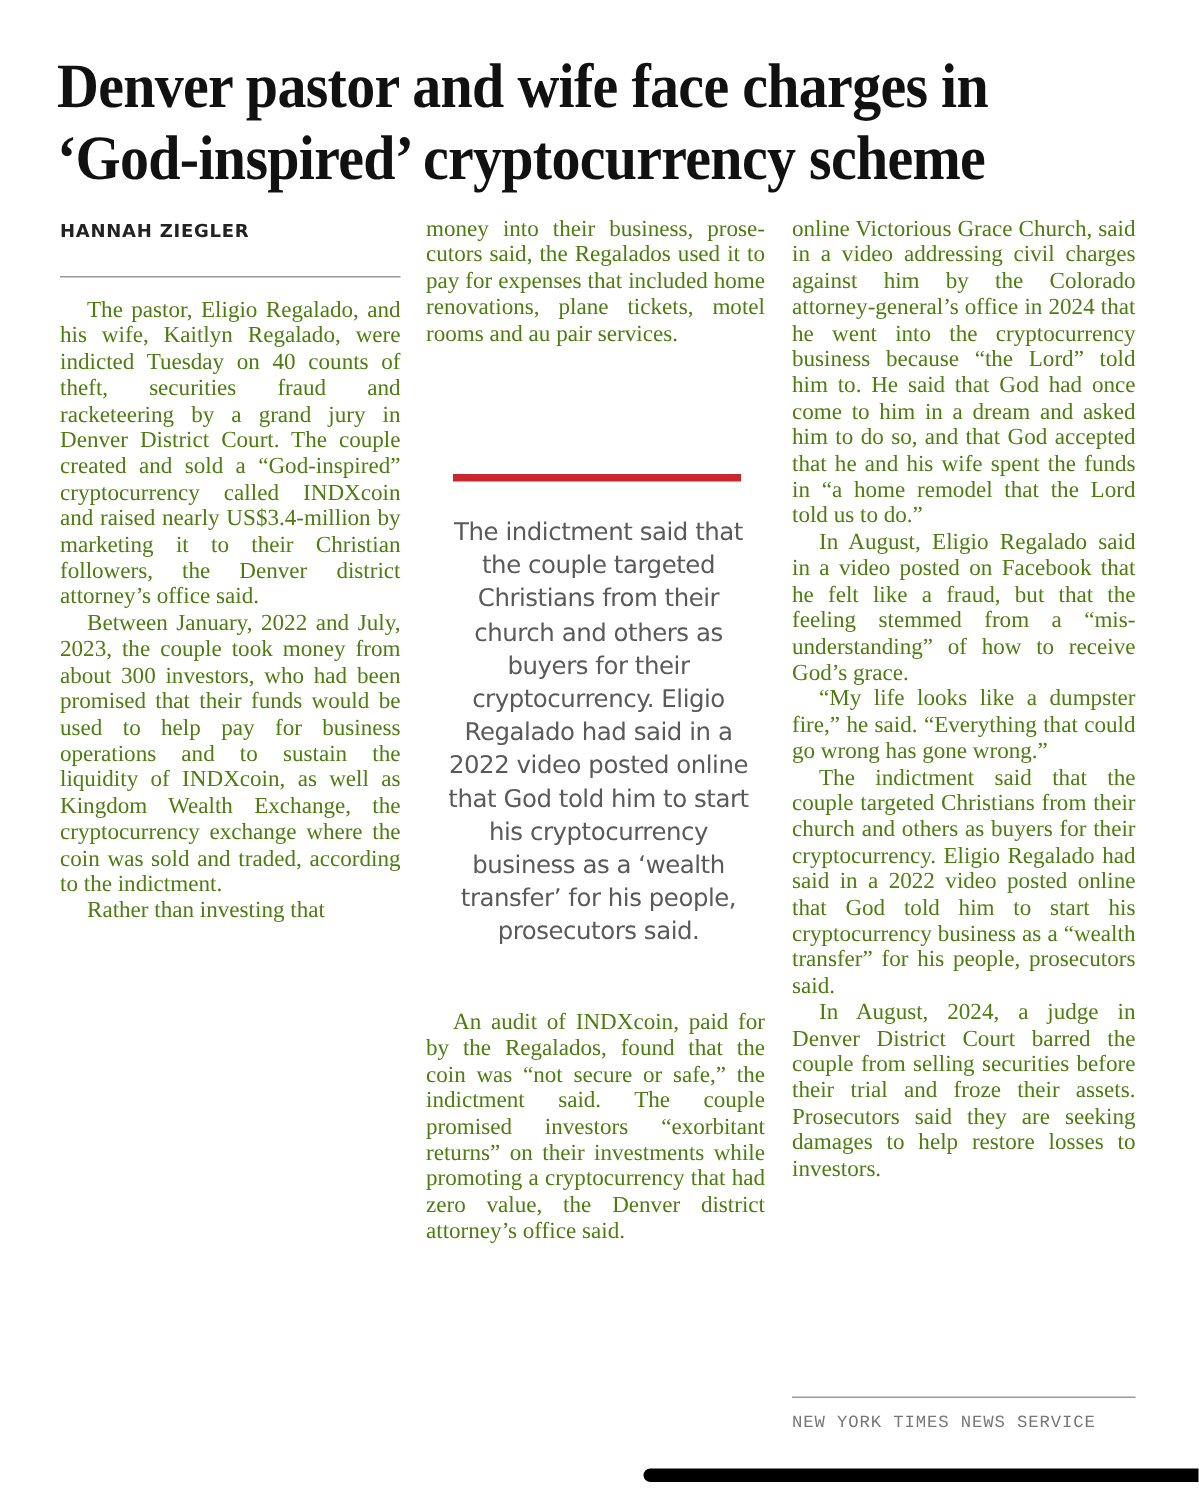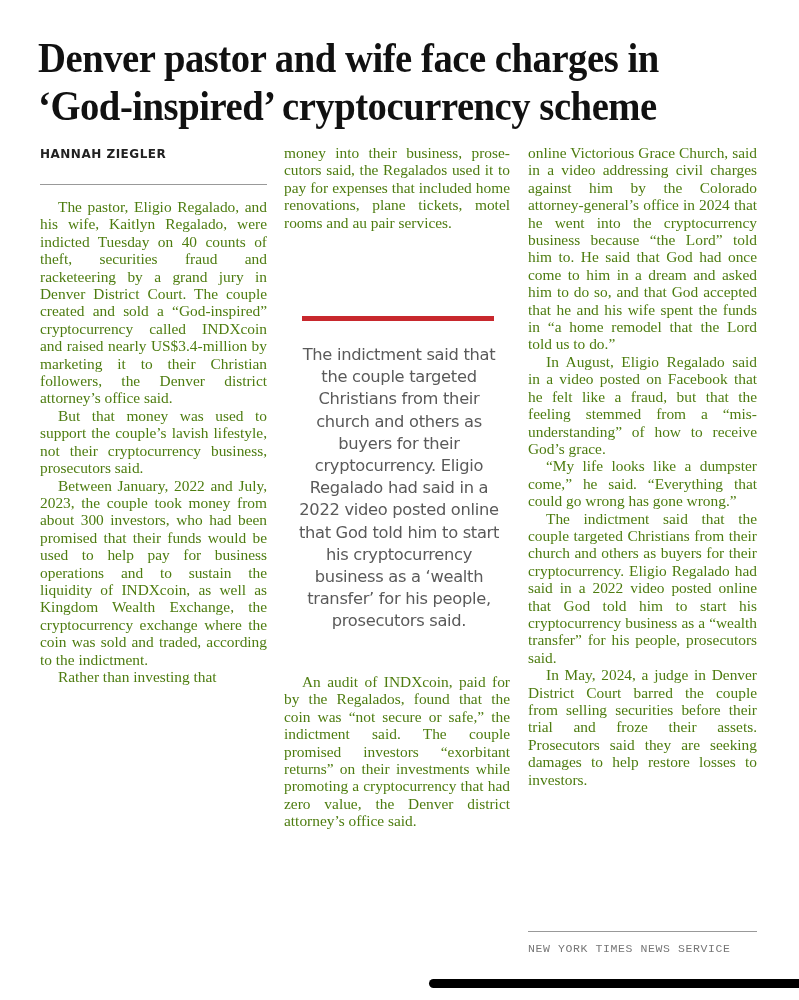--- a/index.html
+++ b/index.html
@@ -47,40 +47,39 @@
 </style>
 </head>
 <body>
 
 <h1 class="headline">Denver pastor and wife face charges in ‘God-inspired’ cryptocurrency scheme</h1>
 <div class="byline">HANNAH ZIEGLER</div>
 <div class="byline-rule"></div>
 
 <div class="col" id="col1">
   <p>The pastor, Eligio Regalado, and his wife, Kaitlyn Regalado, were indicted Tuesday on 40 counts of theft, securities fraud and racketeering by a grand jury in Denver District Court. The cou­ple created and sold a “God-in­spired” cryptocurrency called INDXcoin and raised nearly US$3.4-million by marketing it to their Christian followers, the Denver district attorney’s office said.</p>
-  <p>But that money was used to support the couple’s lavish life­style, not their cryptocurrency business, prosecutors said.</p>
   <p>Between January, 2022 and Ju­ly, 2023, the couple took money from about 300 investors, who had been promised that their funds would be used to help pay for business operations and to sustain the liquidity of INDXcoin, as well as Kingdom Wealth Ex­change, the cryptocurrency ex­change where the coin was sold and traded, according to the in­dictment.</p>
   <p>Rather than investing that</p>
 </div>
 
 <div class="col" id="col2a">
   <p class="first">money into their business, prose­cutors said, the Regalados used it to pay for expenses that included home renovations, plane tickets, motel rooms and au pair services.</p>
 </div>
 
 <div class="pull-rule"></div>
 <div class="pullquote">The indictment said that the couple targeted Christians from their church and others as buyers for their cryptocurrency. Eligio Regalado had said in a 2022 video posted online that God told him to start his cryptocurrency business as a ‘wealth transfer’ for his people, prosecutors said.</div>
 
 <div class="col" id="col2b">
   <p>An audit of INDXcoin, paid for by the Regalados, found that the coin was “not secure or safe,” the indictment said. The couple promised investors “exorbitant returns” on their investments while promoting a cryptocurren­cy that had zero value, the Den­ver district attorney’s office said.</p>
 </div>
 
 <div class="col" id="col3">
   <p class="first">online Victorious Grace Church, said in a video addressing civil charges against him by the Col­orado attorney-general’s office in 2024 that he went into the crypto­currency business because “the Lord” told him to. He said that God had once come to him in a dream and asked him to do so, and that God accepted that he and his wife spent the funds in “a home remodel that the Lord told us to do.”</p>
   <p>In August, Eligio Regalado said in a video posted on Facebook that he felt like a fraud, but that the feeling stemmed from a “mis­understanding” of how to receive God’s grace.</p>
-  <p>“My life looks like a dumpster come,” he said. “Everything that could go wrong has gone wrong.”</p>
+  <p>“My life looks like a dumpster fire,” he said. “Everything that could go wrong has gone wrong.”</p>
   <p>The indictment said that the couple targeted Christians from their church and others as buyers for their cryptocurrency. Eligio Regalado had said in a 2022 video posted online that God told him to start his cryptocurrency busi­ness as a “wealth transfer” for his people, prosecutors said.</p>
-  <p>In May, 2024, a judge in Denver District Court barred the couple from selling securities be­fore their trial and froze their as­sets. Prosecutors said they are seeking damages to help restore losses to investors.</p>
+  <p>In August, 2024, a judge in Denver District Court barred the couple from selling securities be­fore their trial and froze their as­sets. Prosecutors said they are seeking damages to help restore losses to investors.</p>
 </div>
 
 <div class="credit-rule"></div>
 <div class="credit">NEW YORK TIMES NEWS SERVICE</div>
 
 <div class="scrollbar"></div>
 
 </body></html>

